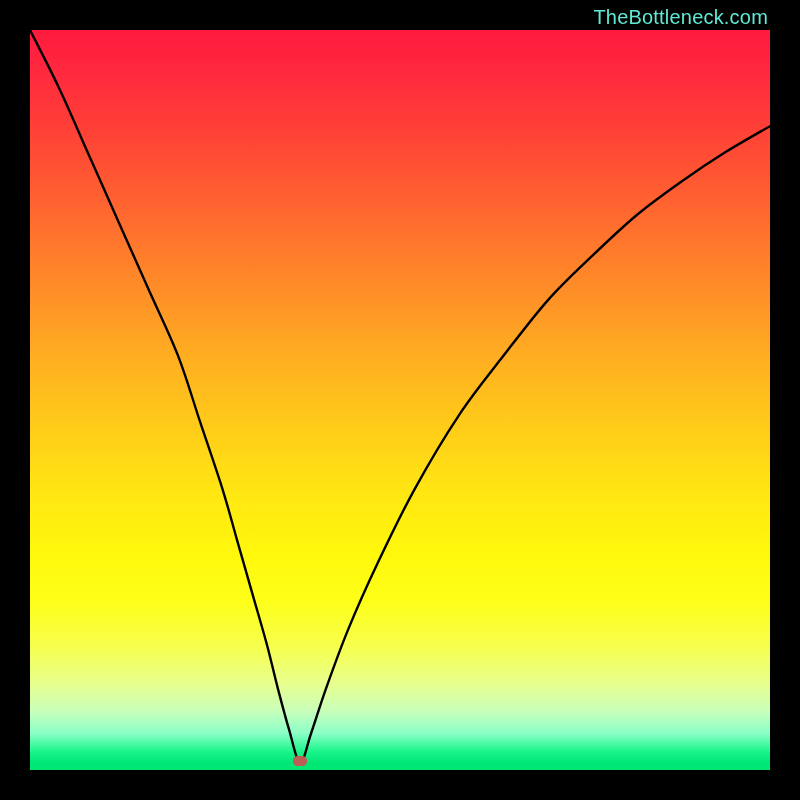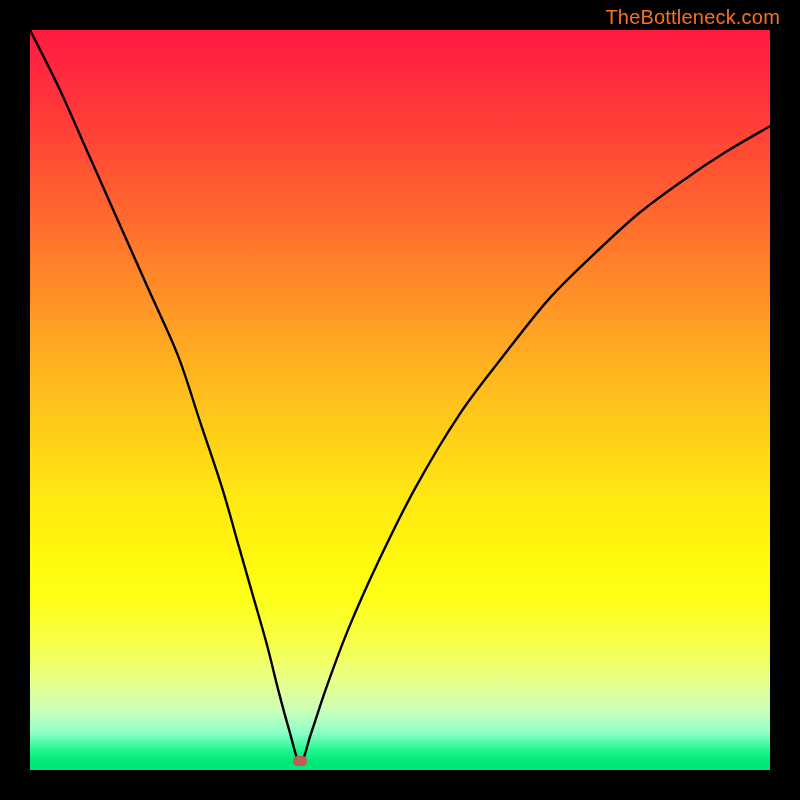--- a/index.html
+++ b/index.html
@@ -52,22 +52,22 @@
     position: absolute;
     width: 14px;
     height: 10px;
     border-radius: 5px / 4px;
     background: #bb5f55;
     transform: translate(-50%, -50%);
   }
   .watermark {
     position: absolute;
     top: 6px;
-    right: 20px;
-    color: #f97316;
+    right: 32px;
+    color: #5eead4;
     font-size: 20px;
     letter-spacing: 0.2px;
     user-select: none;
   }
 </style>
 </head>
 <body>
 
 <div class="watermark">TheBottleneck.com</div>
 

